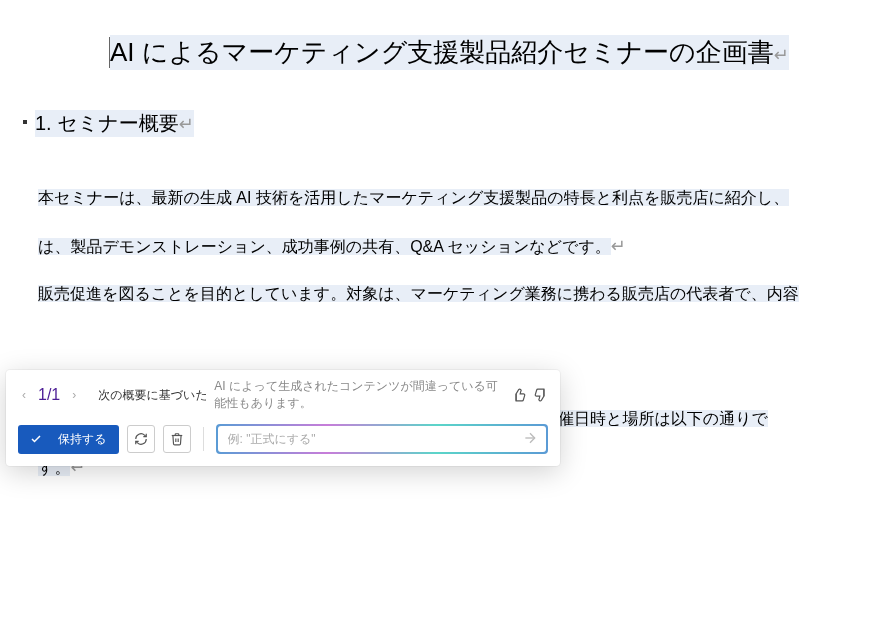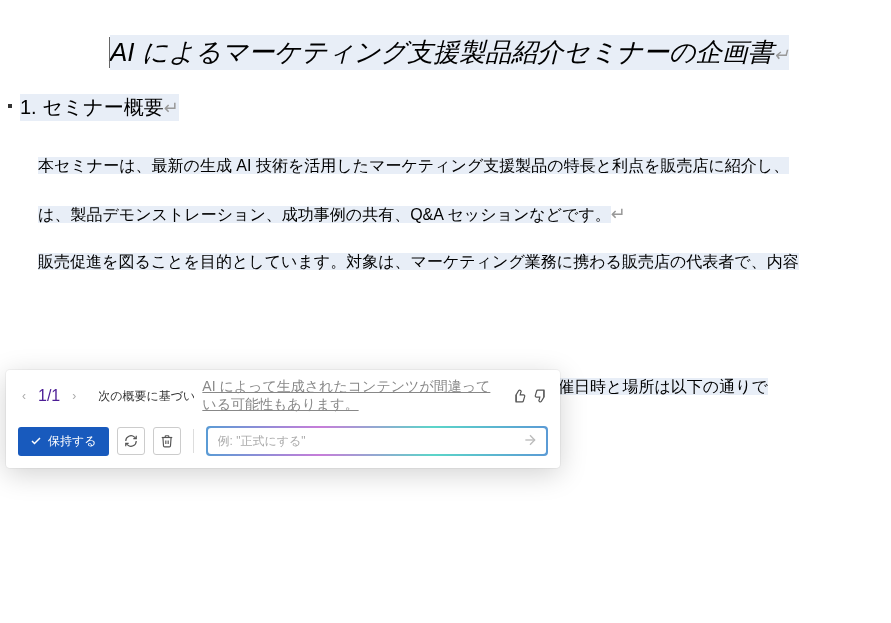--- a/index.html
+++ b/index.html
@@ -11,25 +11,24 @@
     height: 623px;
     position: relative;
     overflow: hidden;
     color: #000;
   }
   .doc {
     padding: 20px 20px 20px 20px;
   }
   .title {
     font-size: 26px;
-    margin: 15px 0 24px 90px;
+    margin: 15px 0 40px 90px;
     position: relative;
     display: inline-block;
     background: #e8eef7;
-    font-style: italic;
   }
   .title::before {
     content: "";
     position: absolute;
     left: -1px;
     top: 2px;
     bottom: 2px;
     width: 1px;
     background: #666;
   }
@@ -46,21 +45,21 @@
   }
   .bullet-mark {
     position: absolute;
     left: -12px;
     top: 10px;
     width: 4px;
     height: 4px;
     background: #333;
   }
   .body-block {
-    margin: 0 18px 0 18px;
+    margin: 16px 18px 0 18px;
   }
   .body-block p { margin: 0 0 26px 0; }
   .body-block span.hl { background: #e8eef7; }
   .list-line {
     font-size: 19px;
     margin-left: 18px;
     padding-left: 0;
   }
   .list-line .bullet {
     display: inline-block;
@@ -105,23 +104,22 @@
     color: #333;
     font-size: 12px;
     margin-left: 6px;
     max-width: 120px;
     white-space: nowrap;
     overflow: hidden;
     text-overflow: ellipsis;
   }
   .disclaimer {
     margin-left: auto;
-    font-size: 14px;
+    font-size: 12px;
     color: #888;
-    text-decoration: underline;
   }
   .fb {
     width: 16px; height: 16px;
     display: inline-flex;
     align-items: center; justify-content: center;
     cursor: pointer;
     color: #555;
   }
   .ai-bottom {
     display: flex;
@@ -132,21 +130,21 @@
   .keep-btn {
     background: #185abd;
     color: #fff;
     border: none;
     border-radius: 3px;
     padding: 6px 12px;
     font-size: 12px;
     cursor: pointer;
     display: inline-flex;
     align-items: center;
-    gap: 6px;
+    gap: 16px;
   }
   .icon-btn {
     width: 28px; height: 28px;
     border: 1px solid #ccc;
     border-radius: 3px;
     background: #fff;
     display: inline-flex;
     align-items: center; justify-content: center;
     cursor: pointer;
     color: #555;
@@ -187,21 +185,21 @@
   }
 </style>
 </head>
 <body>
 
 <div class="doc">
   <div class="title">
     <span>AI によるマーケティング支援製品紹介セミナーの企画書</span><span class="pmark">↵</span>
   </div>
 
-  <div style="position:relative; margin-left:0;">
+  <div style="position:relative; margin-left:15px;">
     <span class="bullet-mark"></span>
     <div class="section-head">
       <span>1. セミナー概要</span><span class="pmark">↵</span>
     </div>
   </div>
 
   <div class="body-block">
     <p><span class="hl">本セミナーは、最新の生成 AI 技術を活用したマーケティング支援製品の特長と利点を販売店に紹介し、</span></p>
     <p><span class="hl">は、製品デモンストレーション、成功事例の共有、Q&amp;A セッションなどです。</span><span class="pmark">↵</span></p>
     <p><span class="hl">販売促進を図ることを目的としています。対象は、マーケティング業務に携わる販売店の代表者で、内容</span></p>

